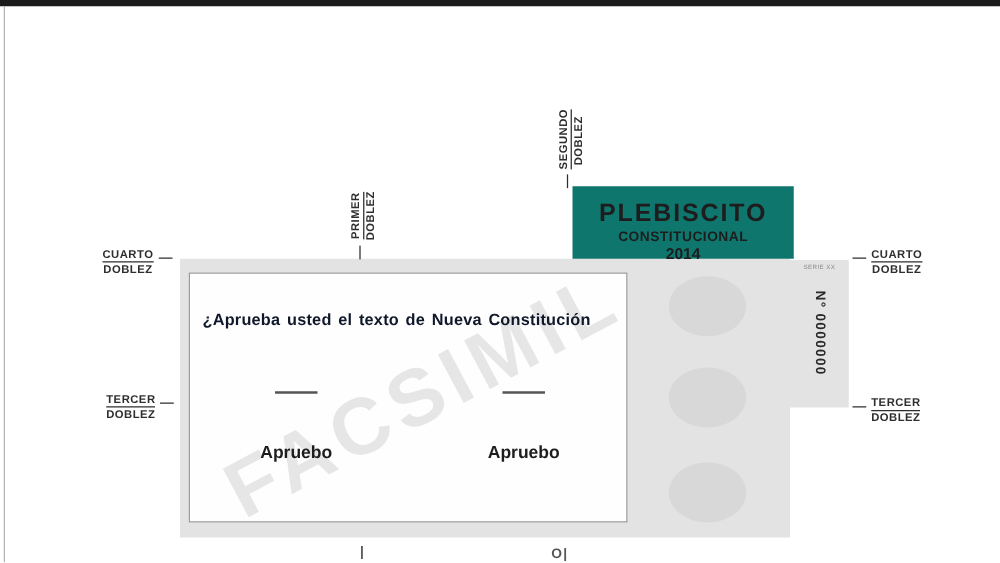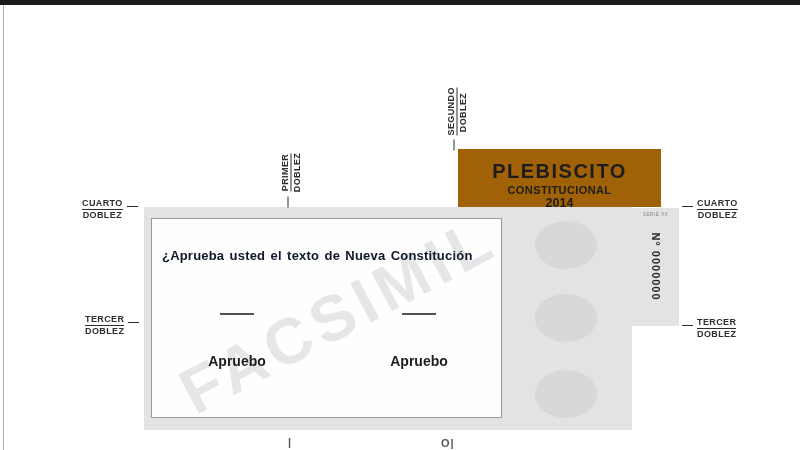--- a/index.html
+++ b/index.html
@@ -7,21 +7,21 @@
     position:relative;width:800px;height:450px;background:#ffffff;overflow:hidden;
     font-family:"Liberation Sans",sans-serif;color:#1d1d1d;
   }
   .abs{position:absolute;}
 
   
   #top-bar{left:0;top:0;width:800px;height:5px;background:#1b1b1b;}
   #left-hairline{left:3px;top:5px;width:1px;height:445px;background:#b3b3b3;}
 
   
-  #header-box{left:458px;top:149px;width:203px;height:58px;background:#a16207;text-align:center;}
+  #header-box{left:458px;top:149px;width:177px;height:58px;background:#0f766e;text-align:center;}
   #header-box .title{margin-top:11px;font-size:20px;font-weight:bold;letter-spacing:1.5px;}
   #header-box .subtitle{margin-top:1px;font-size:11px;font-weight:bold;letter-spacing:0.4px;}
   #header-box .year{font-size:12.5px;font-weight:bold;}
 
   #ballot-body{left:144px;top:207px;width:488px;height:223px;background:#e3e3e3;}
   #serial-strip{left:632px;top:208px;width:47px;height:118px;background:#e3e3e3;}
   #serial-series{left:632px;top:211px;width:47px;text-align:center;font-size:5px;letter-spacing:0.3px;color:#8a8a8a;}
   #serial-number{left:605px;top:260px;width:101px;height:13px;text-align:center;
     font-size:11px;font-weight:bold;letter-spacing:1px;color:#2a2a2a;transform:rotate(90deg);}
 

